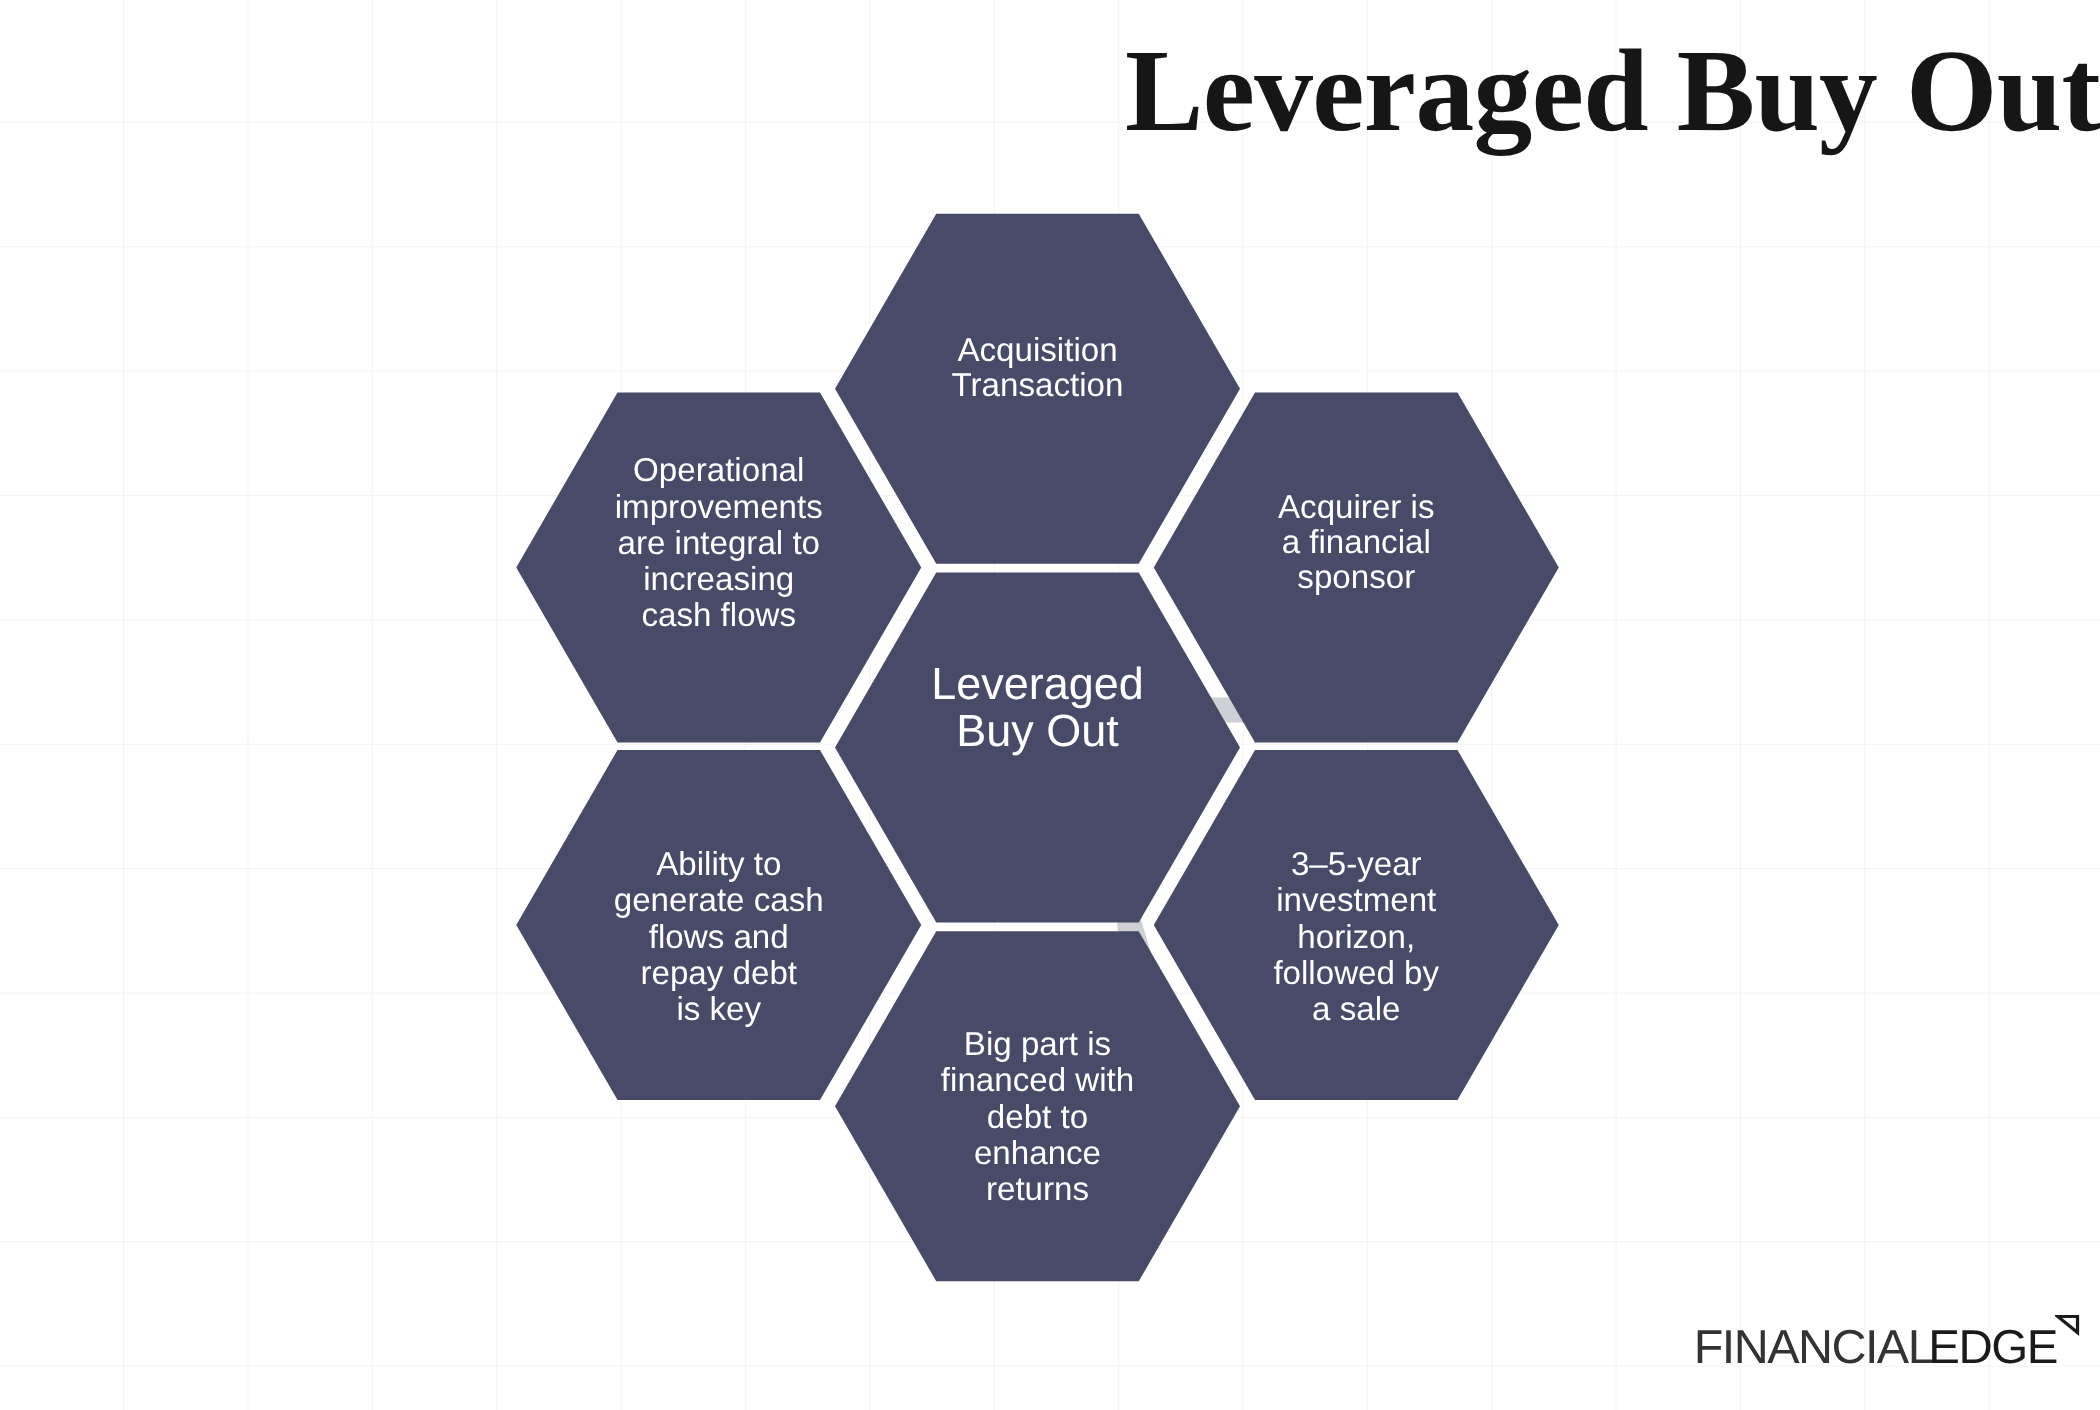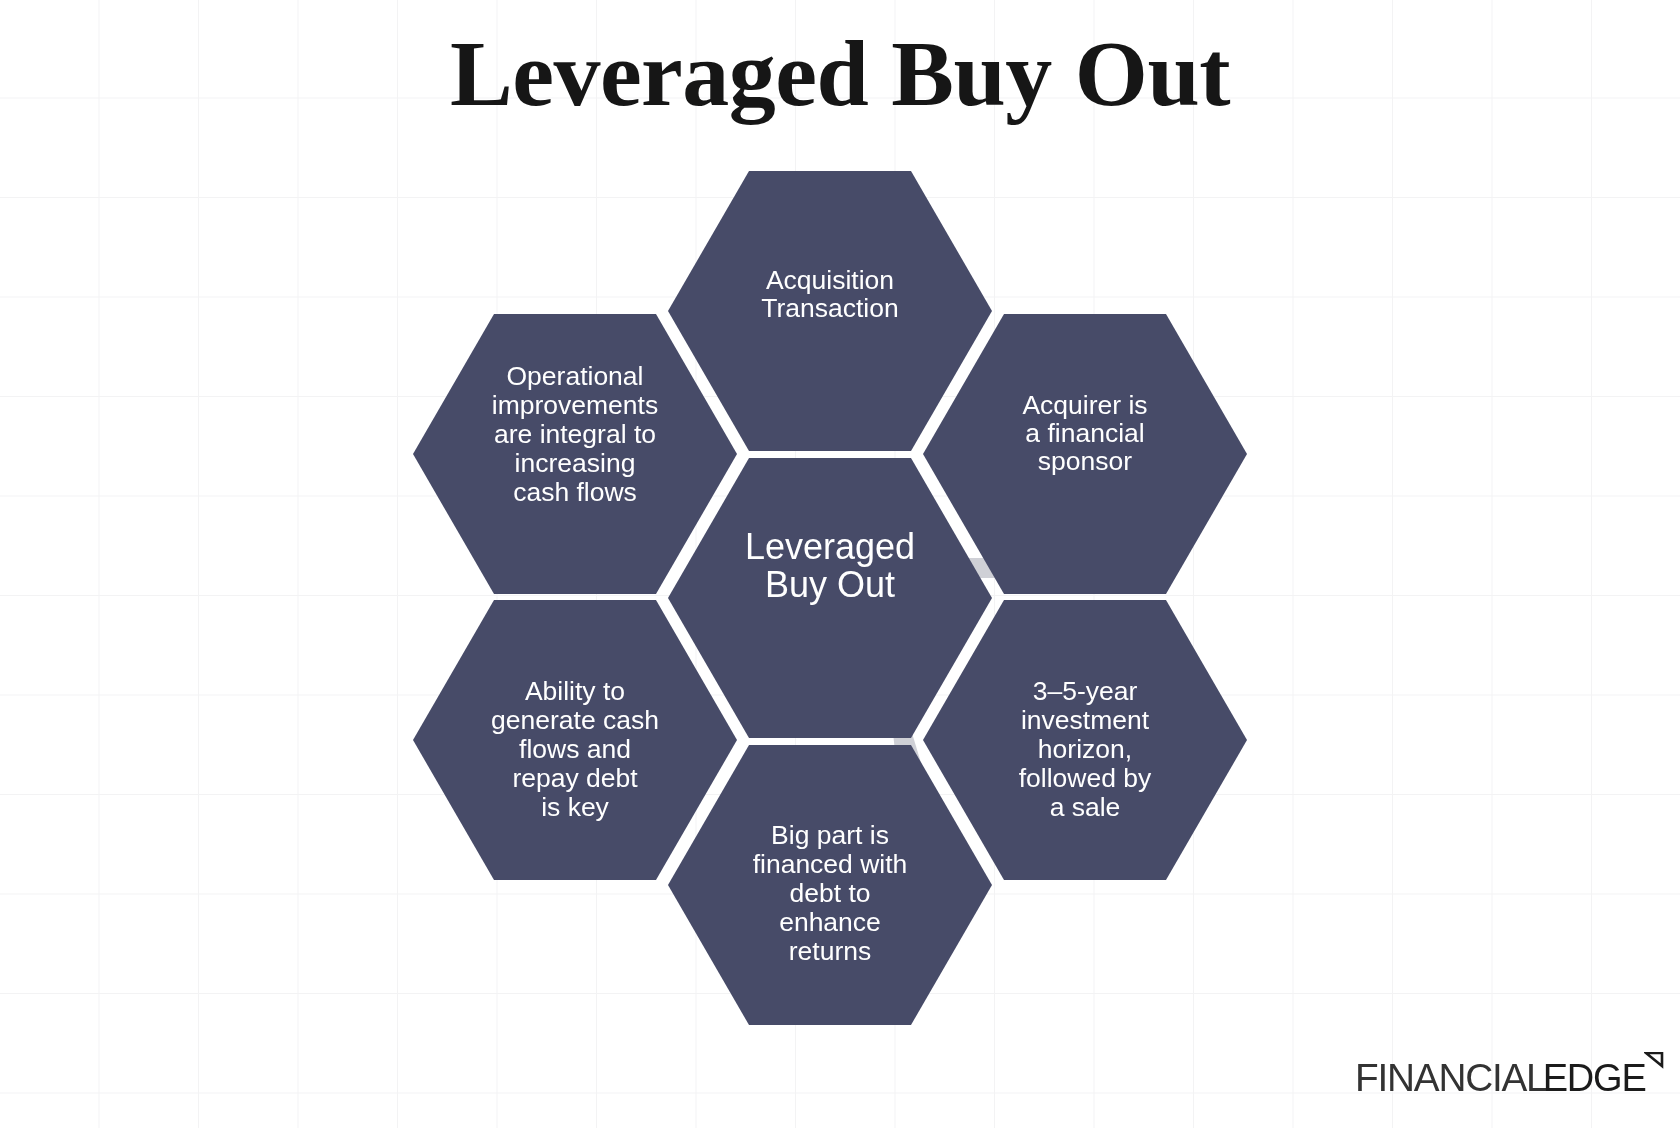--- a/index.html
+++ b/index.html
@@ -20,21 +20,21 @@
       linear-gradient(to right, #f3f3f4 1px, transparent 1px),
       linear-gradient(to bottom, #f3f3f4 1px, transparent 1px);
     background-size: 99.5px 99.5px;
     background-position: -1px -2px;
   }
   #title {
     position: absolute;
     top: 22px;
     left: 0;
     width: 1680px;
-    text-align: center;
+    text-align: right;
     font-family: "Liberation Serif", "DejaVu Serif", serif;
     font-weight: 700;
     font-size: 94px;
     letter-spacing: -0.5px;
     color: #161616;
     line-height: 1.1;
     white-space: nowrap;
   }
   #diagram {
     position: absolute;

